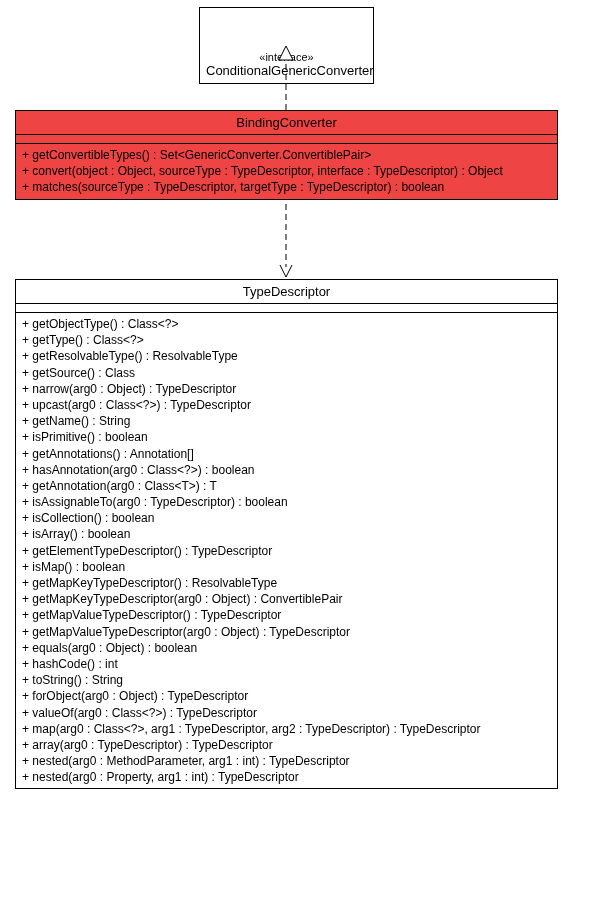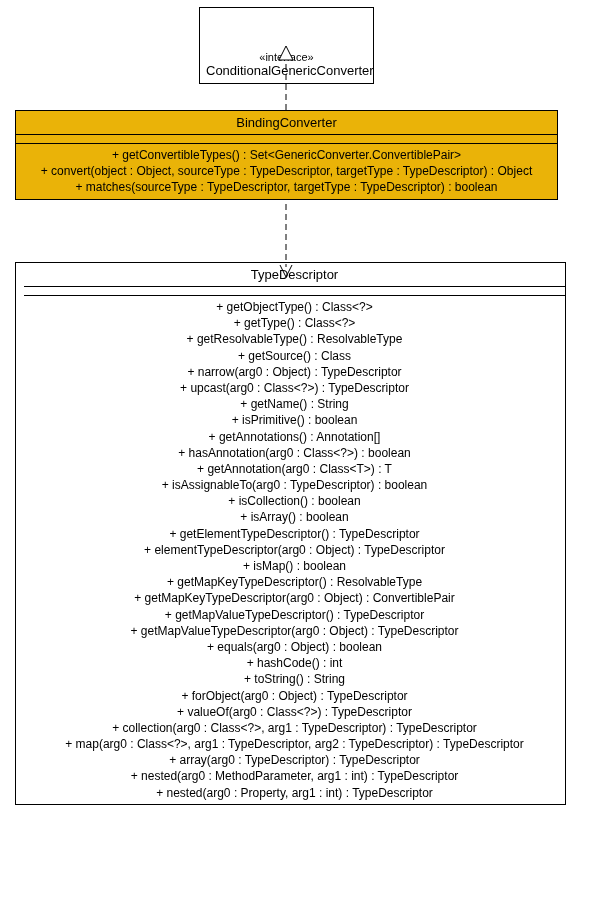--- a/index.html
+++ b/index.html
@@ -11,21 +11,21 @@
     width: 589px;
     height: 905px;
     position: relative;
   }
   .uml-box {
     position: absolute;
     border: 1px solid black;
     background: white;
   }
   .uml-box.yellow {
-    background: #eab308;
+    background: #ef4444;
   }
   .uml-title {
     text-align: center;
     padding: 4px 8px;
     border-bottom: 1px solid black;
   }
   .uml-title .stereotype {
     font-size: 11px;
   }
   .uml-title .classname {
@@ -33,21 +33,20 @@
     font-size: 13px;
   }
   .uml-attributes {
     border-bottom: 1px solid black;
     min-height: 8px;
   }
   .uml-operations {
     padding: 3px 6px;
     font-size: 12px;
     line-height: 1.35;
-    text-align: center;
   }
   .uml-operations div {
     white-space: nowrap;
   }
   svg.connector {
     position: absolute;
     top: 0;
     left: 0;
     pointer-events: none;
   }
@@ -62,58 +61,56 @@
   </div>
 </div>
 
 <div class="uml-box yellow" style="left:15px; top:110px; width:541px;">
   <div class="uml-title">
     <div class="classname">BindingConverter</div>
   </div>
   <div class="uml-attributes"></div>
   <div class="uml-operations" id="bc-ops">
       <div>+ getConvertibleTypes() : Set&lt;GenericConverter.ConvertiblePair&gt;</div>
-      <div>+ convert(object : Object, sourceType : TypeDescriptor, targetType : TypeDescriptor) : Object</div>
+      <div>+ convert(object : Object, sourceType : TypeDescriptor, interface : TypeDescriptor) : Object</div>
       <div>+ matches(sourceType : TypeDescriptor, targetType : TypeDescriptor) : boolean</div>
     </div>
 </div>
 
-<div class="uml-box" style="left:15px; top:262px; width:541px;padding-left:8px;">
+<div class="uml-box" style="left:15px; top:279px; width:541px;">
   <div class="uml-title">
     <div class="classname">TypeDescriptor</div>
   </div>
   <div class="uml-attributes"></div>
   <div class="uml-operations" id="td-ops">
       <div>+ getObjectType() : Class&lt;?&gt;</div>
       <div>+ getType() : Class&lt;?&gt;</div>
       <div>+ getResolvableType() : ResolvableType</div>
       <div>+ getSource() : Class</div>
       <div>+ narrow(arg0 : Object) : TypeDescriptor</div>
       <div>+ upcast(arg0 : Class&lt;?&gt;) : TypeDescriptor</div>
       <div>+ getName() : String</div>
       <div>+ isPrimitive() : boolean</div>
       <div>+ getAnnotations() : Annotation[]</div>
       <div>+ hasAnnotation(arg0 : Class&lt;?&gt;) : boolean</div>
       <div>+ getAnnotation(arg0 : Class&lt;T&gt;) : T</div>
       <div>+ isAssignableTo(arg0 : TypeDescriptor) : boolean</div>
       <div>+ isCollection() : boolean</div>
       <div>+ isArray() : boolean</div>
       <div>+ getElementTypeDescriptor() : TypeDescriptor</div>
-      <div>+ elementTypeDescriptor(arg0 : Object) : TypeDescriptor</div>
       <div>+ isMap() : boolean</div>
       <div>+ getMapKeyTypeDescriptor() : ResolvableType</div>
       <div>+ getMapKeyTypeDescriptor(arg0 : Object) : ConvertiblePair</div>
       <div>+ getMapValueTypeDescriptor() : TypeDescriptor</div>
       <div>+ getMapValueTypeDescriptor(arg0 : Object) : TypeDescriptor</div>
       <div>+ equals(arg0 : Object) : boolean</div>
       <div>+ hashCode() : int</div>
       <div>+ toString() : String</div>
       <div>+ forObject(arg0 : Object) : TypeDescriptor</div>
       <div>+ valueOf(arg0 : Class&lt;?&gt;) : TypeDescriptor</div>
-      <div>+ collection(arg0 : Class&lt;?&gt;, arg1 : TypeDescriptor) : TypeDescriptor</div>
       <div>+ map(arg0 : Class&lt;?&gt;, arg1 : TypeDescriptor, arg2 : TypeDescriptor) : TypeDescriptor</div>
       <div>+ array(arg0 : TypeDescriptor) : TypeDescriptor</div>
       <div>+ nested(arg0 : MethodParameter, arg1 : int) : TypeDescriptor</div>
       <div>+ nested(arg0 : Property, arg1 : int) : TypeDescriptor</div>
     </div>
 </div>
 
 <svg class="connector" width="589" height="905">
 
   <line x1="286" y1="110" x2="286" y2="60" stroke="black" stroke-width="1" stroke-dasharray="6,4"></line>

